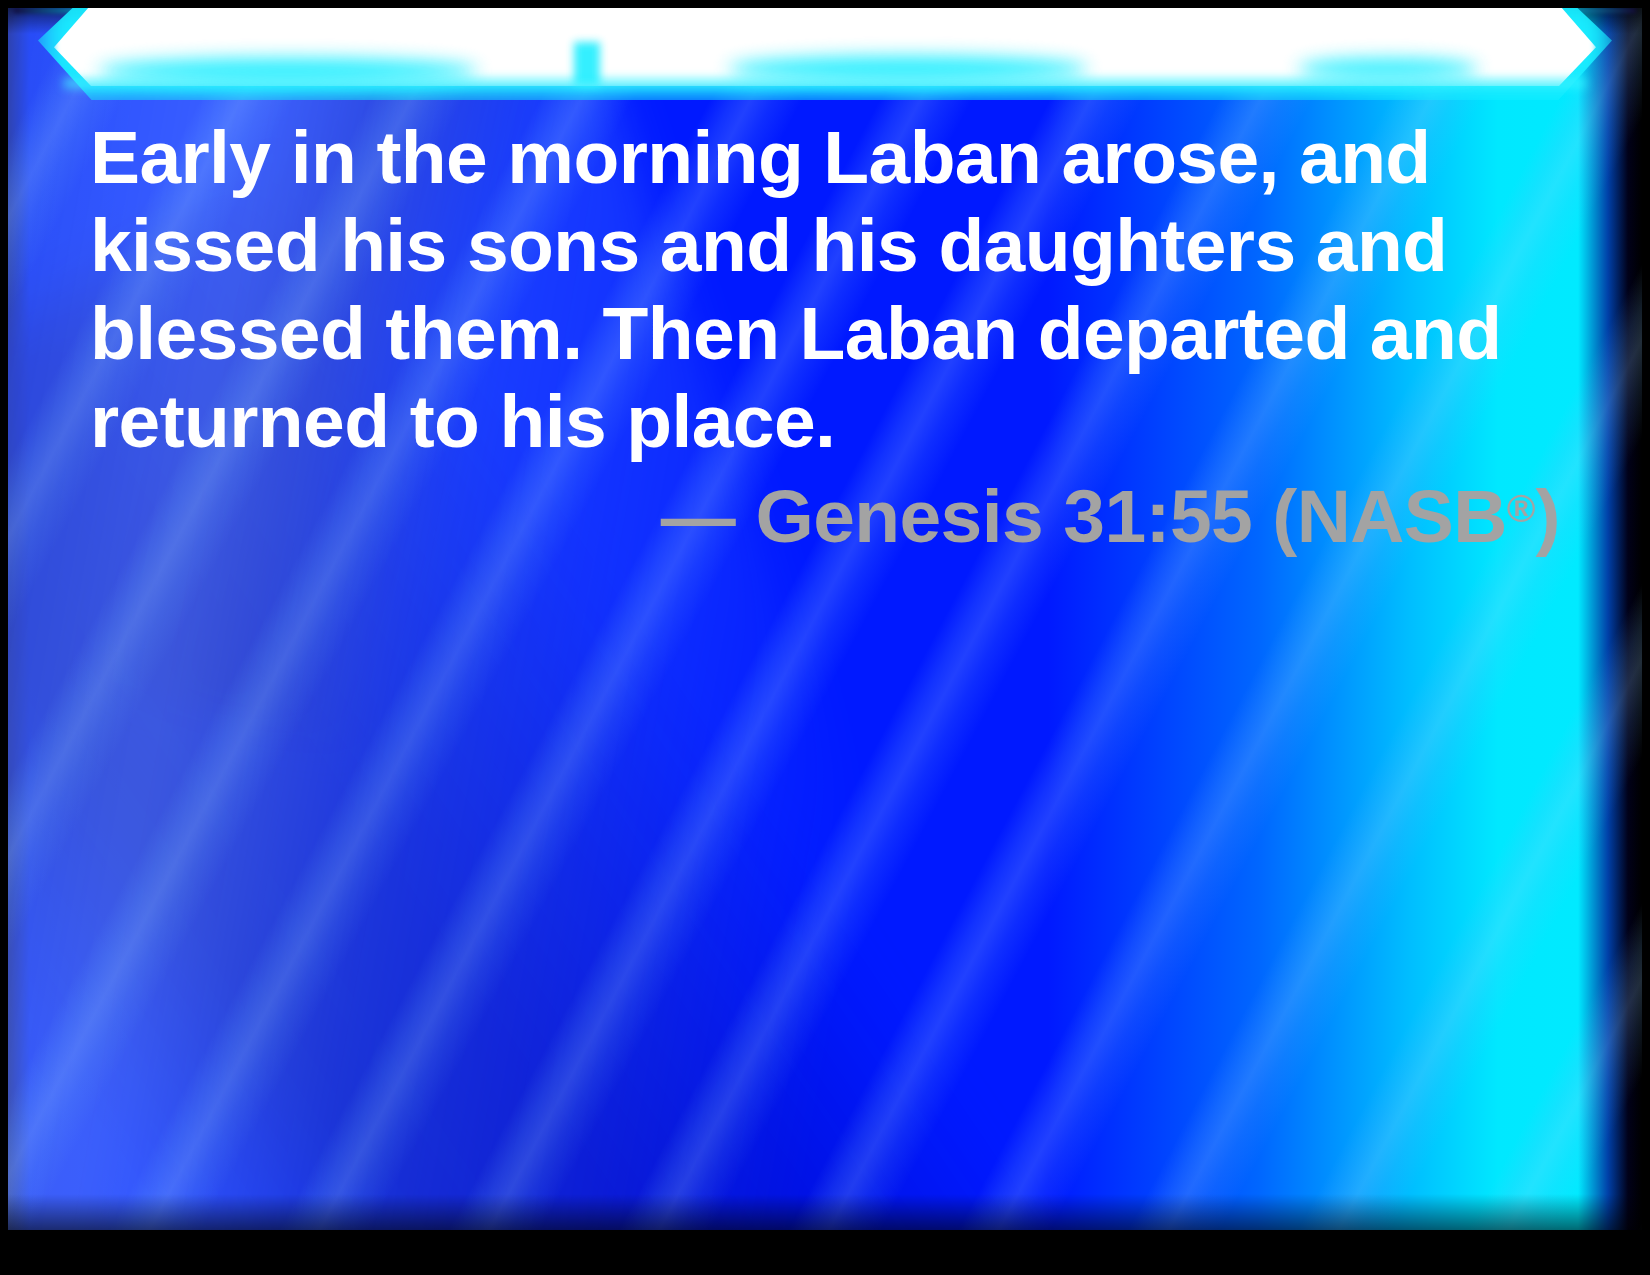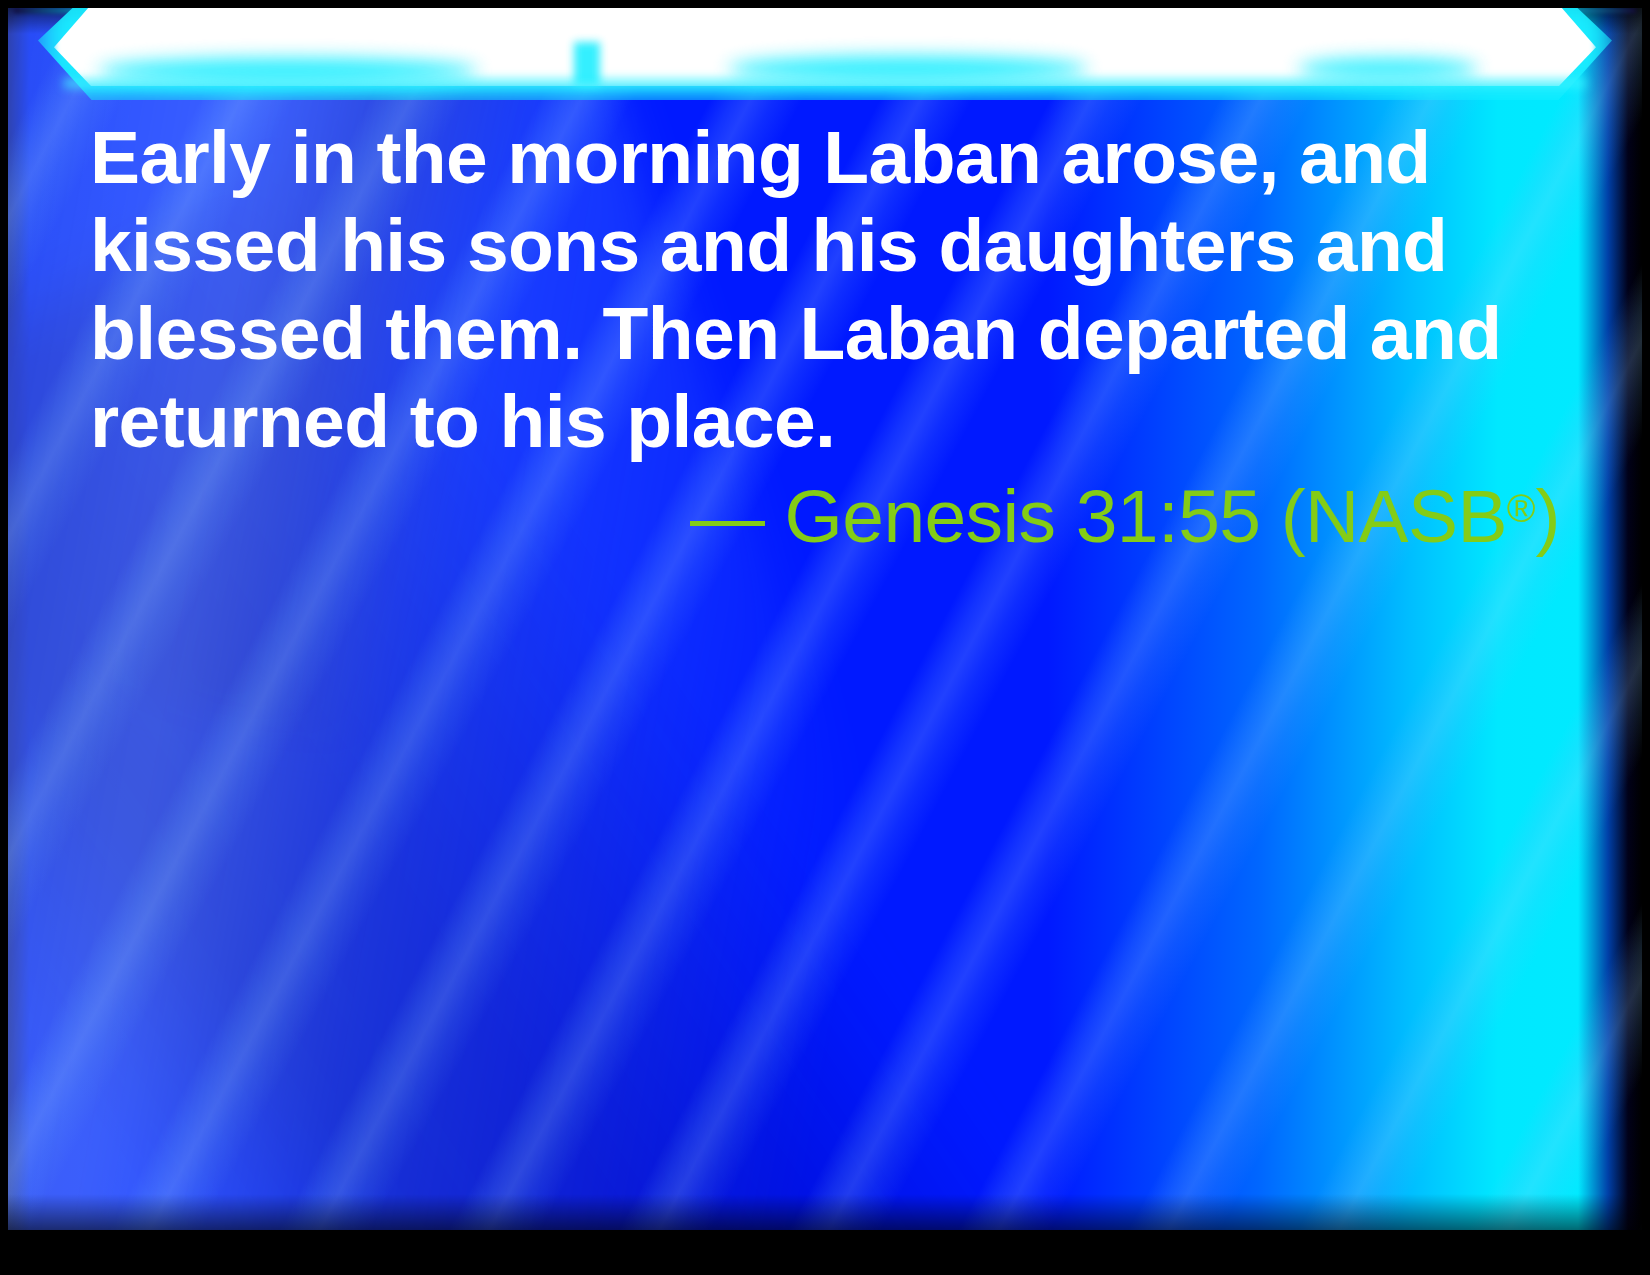--- a/index.html
+++ b/index.html
@@ -254,23 +254,23 @@
     line-height: 88px;
     letter-spacing: -0.6px;
     white-space: pre-wrap;
   }
   #verse-citation {
     position: absolute;
     left: 90px;
     top: 465px;
     width: 1470px;
     text-align: right;
-    color: #84cc16;
+    color: #a3a3a3;
     font-family: "Liberation Sans", sans-serif;
-    font-weight: normal;
+    font-weight: bold;
     font-size: 75px;
     line-height: 88px;
     letter-spacing: -0.6px;
     white-space: nowrap;
   }
   #verse-citation .reg-mark {
     font-size: 0.52em;
     vertical-align: 0.52em;
     letter-spacing: 0;
   }

